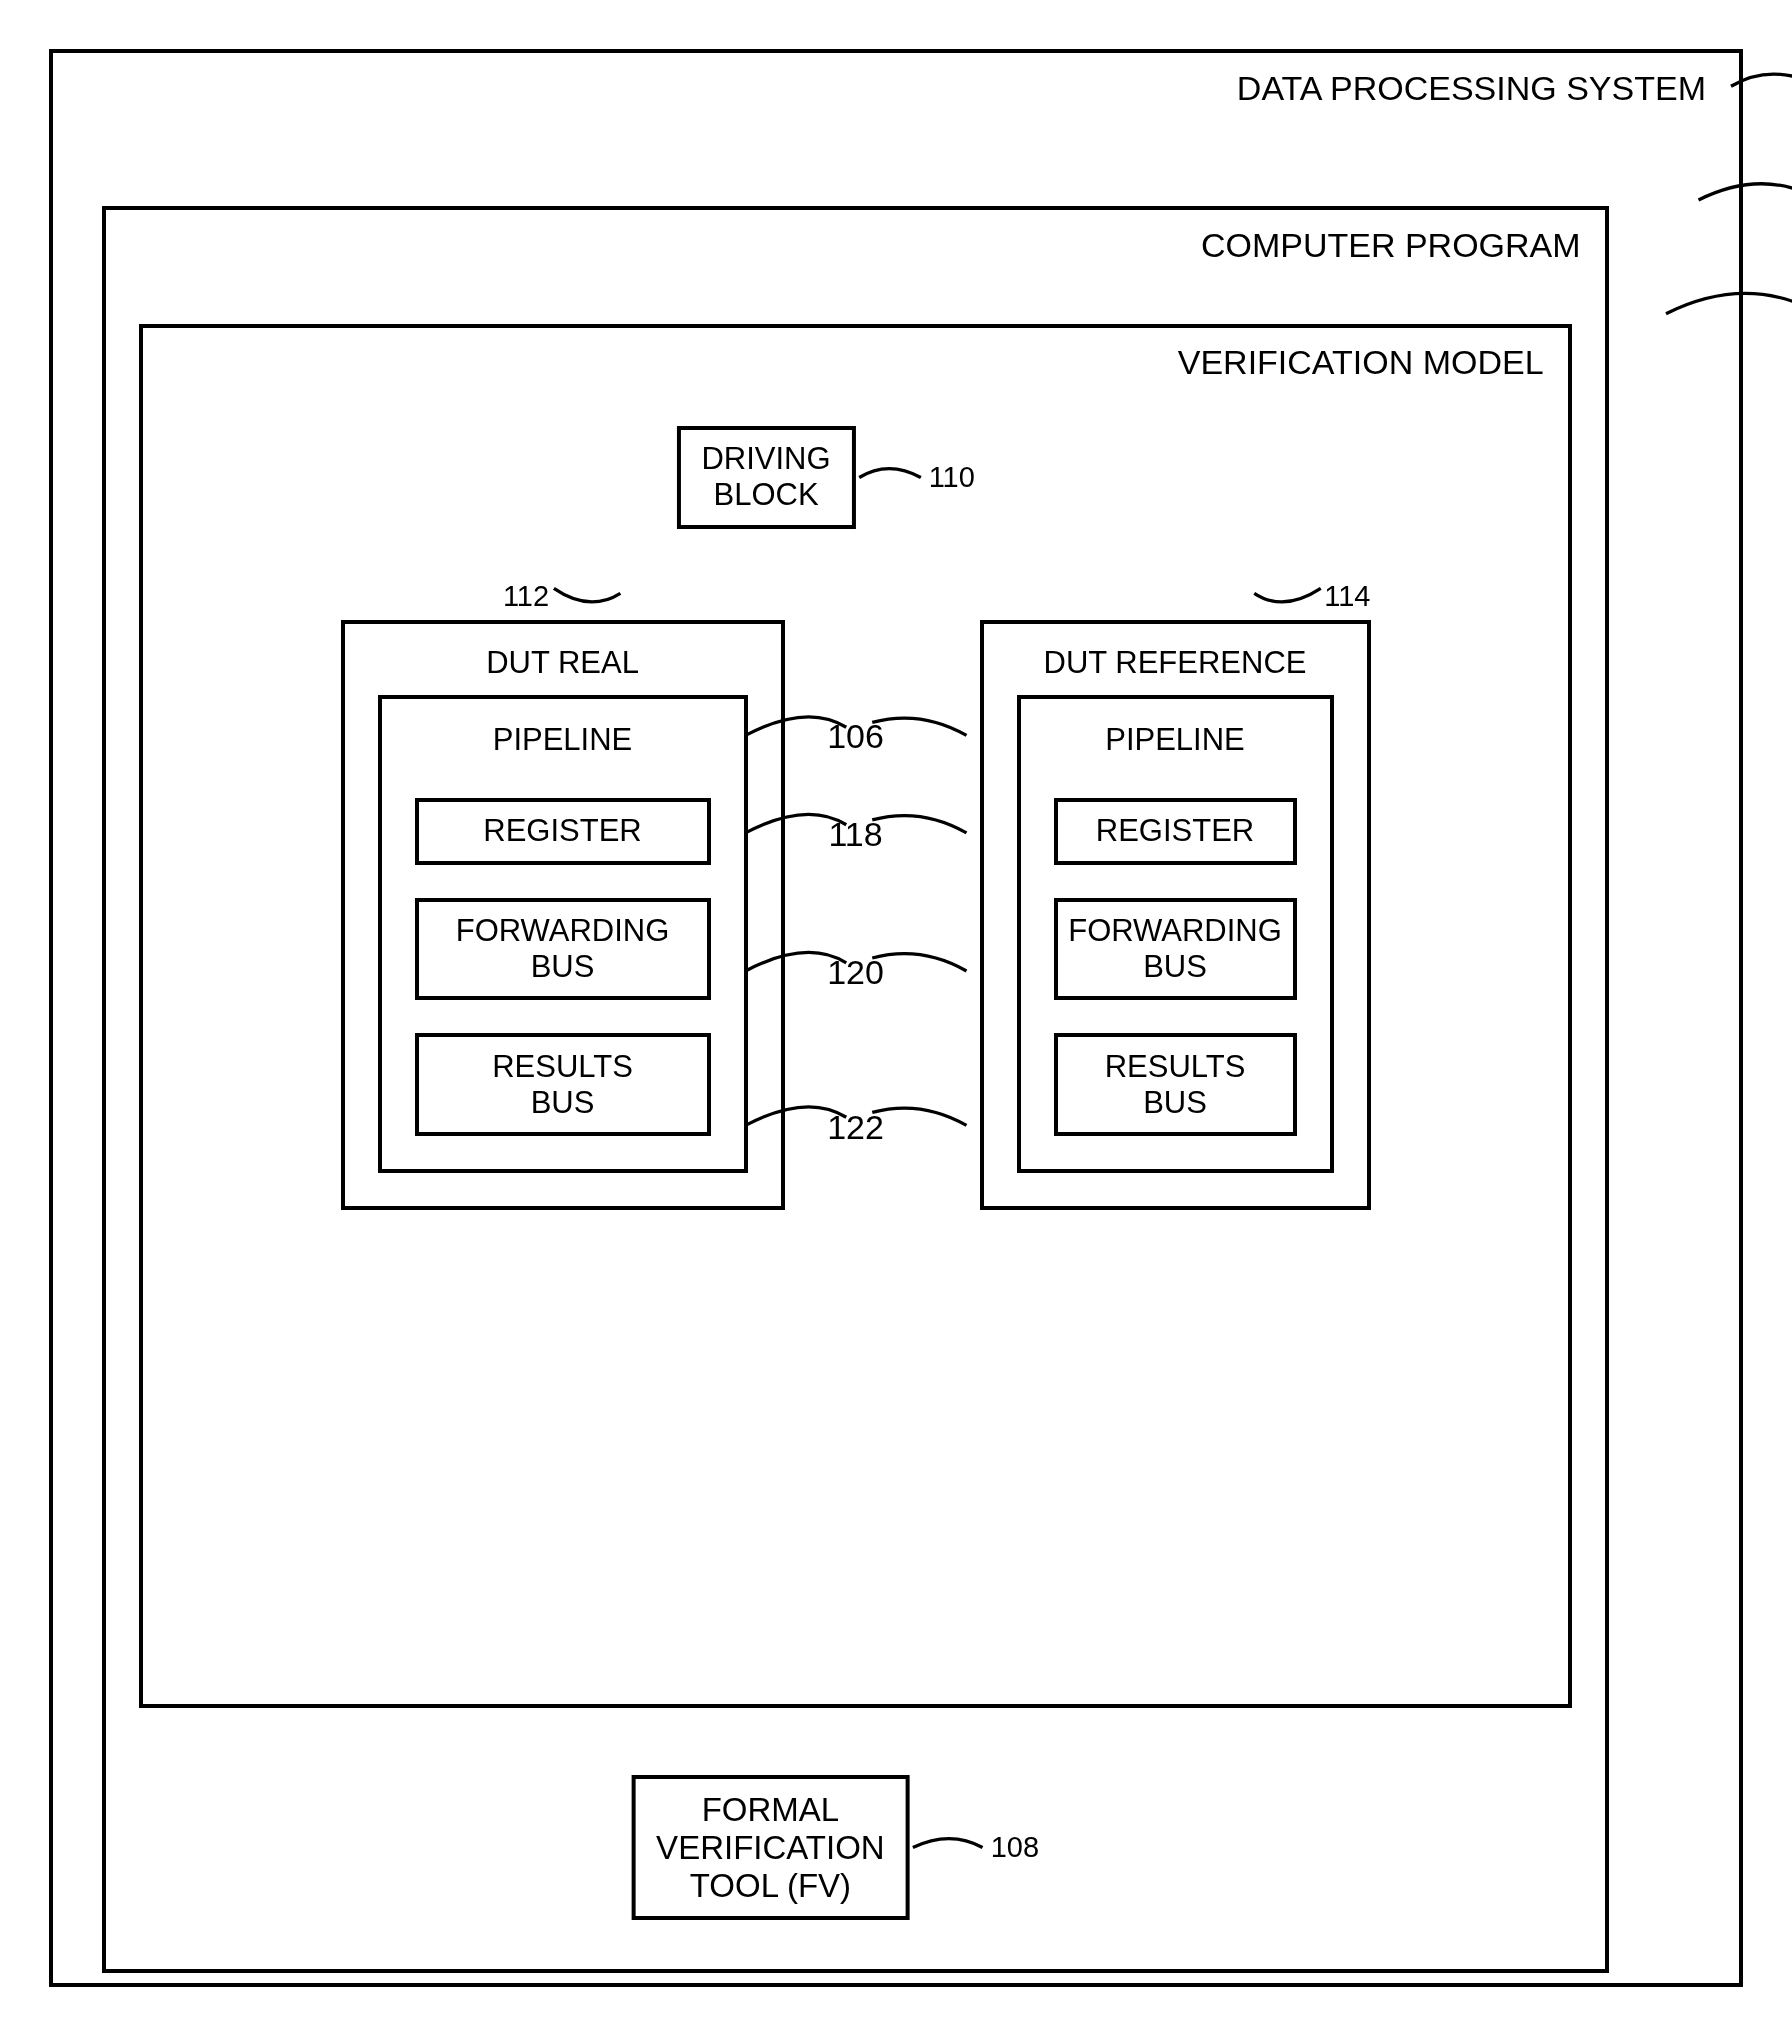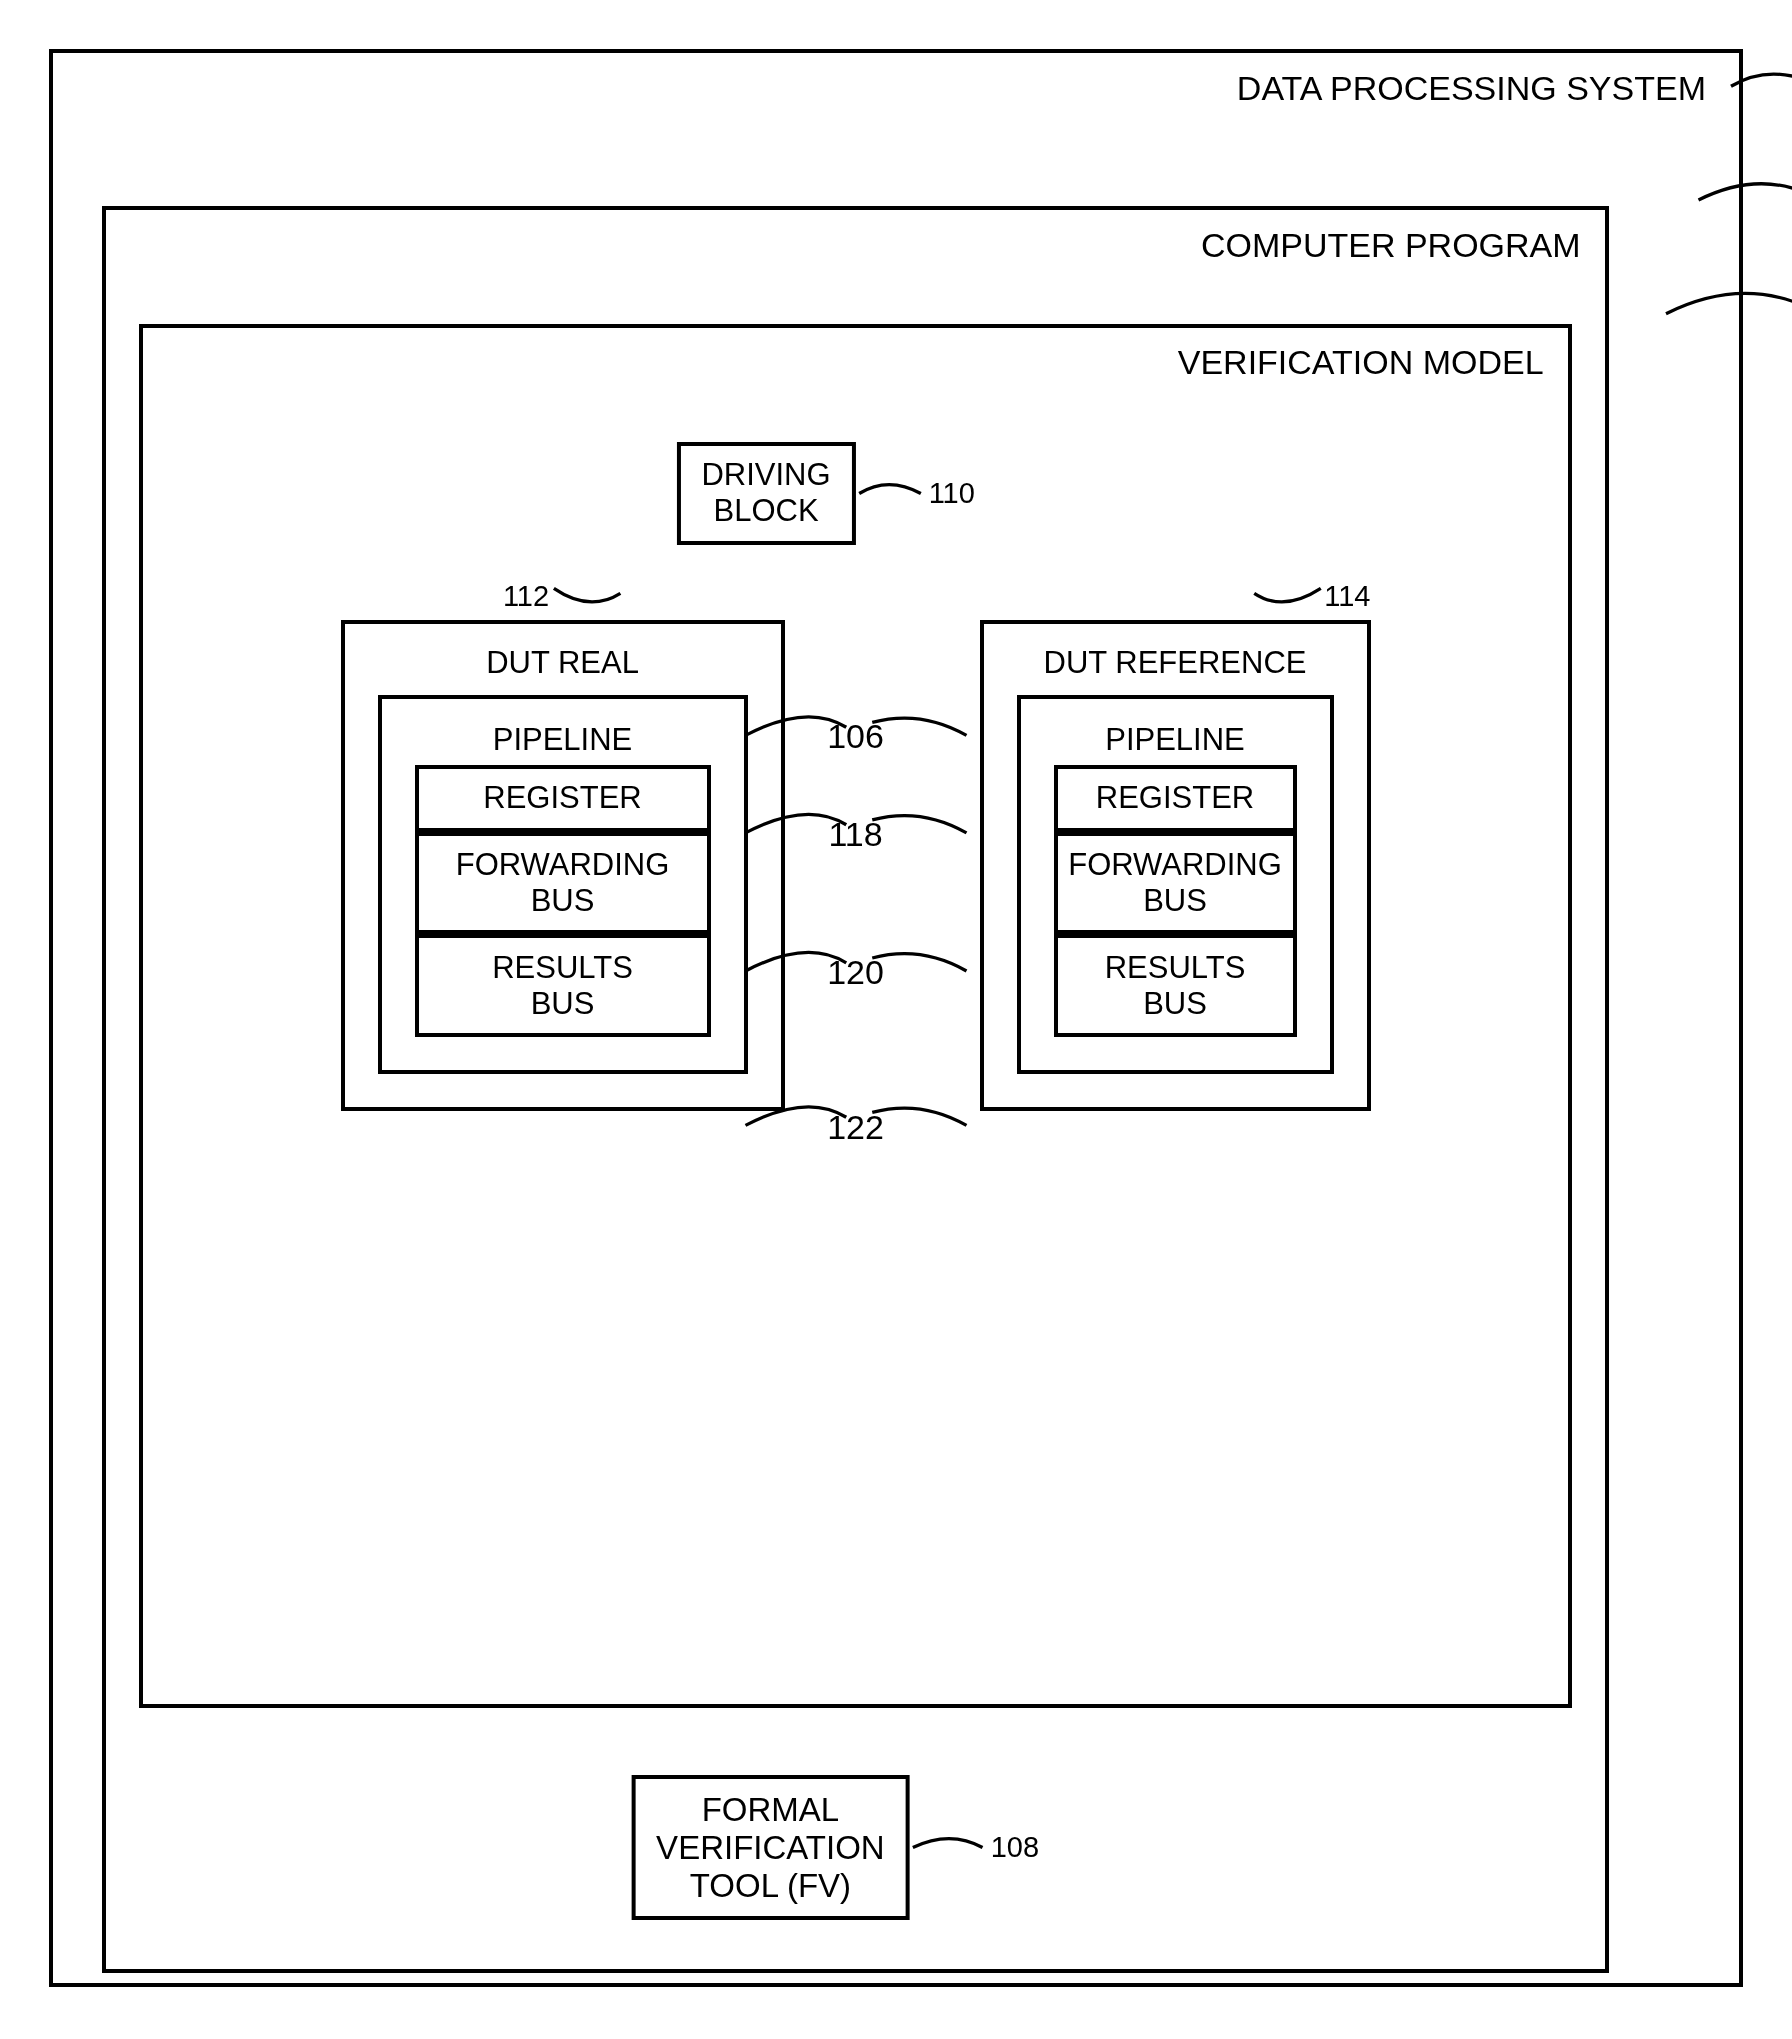--- a/index.html
+++ b/index.html
@@ -1,41 +1,41 @@
 <!DOCTYPE html>
 <html style="font-size:13px"><head>
   <meta charset="utf-8">
   <style>
     *{box-sizing:border-box}
     body{margin:0;padding:49px;font-family:Arial,Helvetica,sans-serif;font-size:31px;background:#fff}
     .box{border:4.9px solid #000;position:relative}
     .label{position:absolute;right:33px;font-size:34px}
     .ref{position:absolute;font-size:29px}
     .small-box{border:4.9px solid #000;text-align:center;padding:11.4px 21px;display:inline-block;background:#fff}
-    .pipeline-box{border:4.9px solid #000;padding:23px 33px 33px;display:flex;flex-direction:column;align-items:center}
+    .pipeline-box{border:4.9px solid #000;padding:23px 33px 33px;display:flex;flex-direction:column;gap:33px;align-items:center}
     .pipeline-box>.title{margin:0 0 6.5px}
     .inner-item{border:4.9px solid #000;text-align:center;padding:11.4px 8.1px;width:100%}
     .dut-box{border:4.9px solid #000;padding:16.3px 33px 33px;display:flex;flex-direction:column;align-items:center}
     .dut-box>.title{margin:4.9px 0 14.7px}
     .center-labels{position:absolute;left:50%;transform:translateX(-50%);font-size:34px;display:flex;align-items:center}
     .lead-line{stroke:#000;stroke-width:4;fill:none}
   </style>
 </head>
 <body>
 
 <div class="box" style="position:relative;padding:33px 130px 49px 49px;height:1938px">
   <div class="label" style="top:16.3px">DATA PROCESSING SYSTEM</div>
 
   <div class="box" style="position:relative;margin-top:120px;padding:33px 33px 42px;height:1767px">
     <div class="label" style="top:16.3px;right:24.4px">COMPUTER PROGRAM</div>
 
     <div class="box" style="position:relative;margin-top:81px;padding:33px 24.4px 41px;height:1384px">
       <div class="label" style="top:14.7px;right:24.4px">VERIFICATION MODEL</div>
 
-      <div style="position:absolute;top:114px;left:50%;transform:translateX(-60%);display:flex;align-items:center">
+      <div style="position:absolute;top:98px;left:50%;transform:translateX(-60%);display:flex;align-items:center">
         <div class="small-box" style="white-space:pre-line">DRIVING
 BLOCK</div>
         <svg width="73" height="49" style="overflow:visible" viewBox="0 0 90 60">
             <path class="lead-line" d="M4 30 Q 40 8 80 30"></path>
           </svg>
         <span class="ref" style="position:static">110</span>
       </div>
 
       <div style="position:absolute;top:244px;left:0;right:0;display:flex;justify-content:center;gap:195px;padding:0 41px">
 

